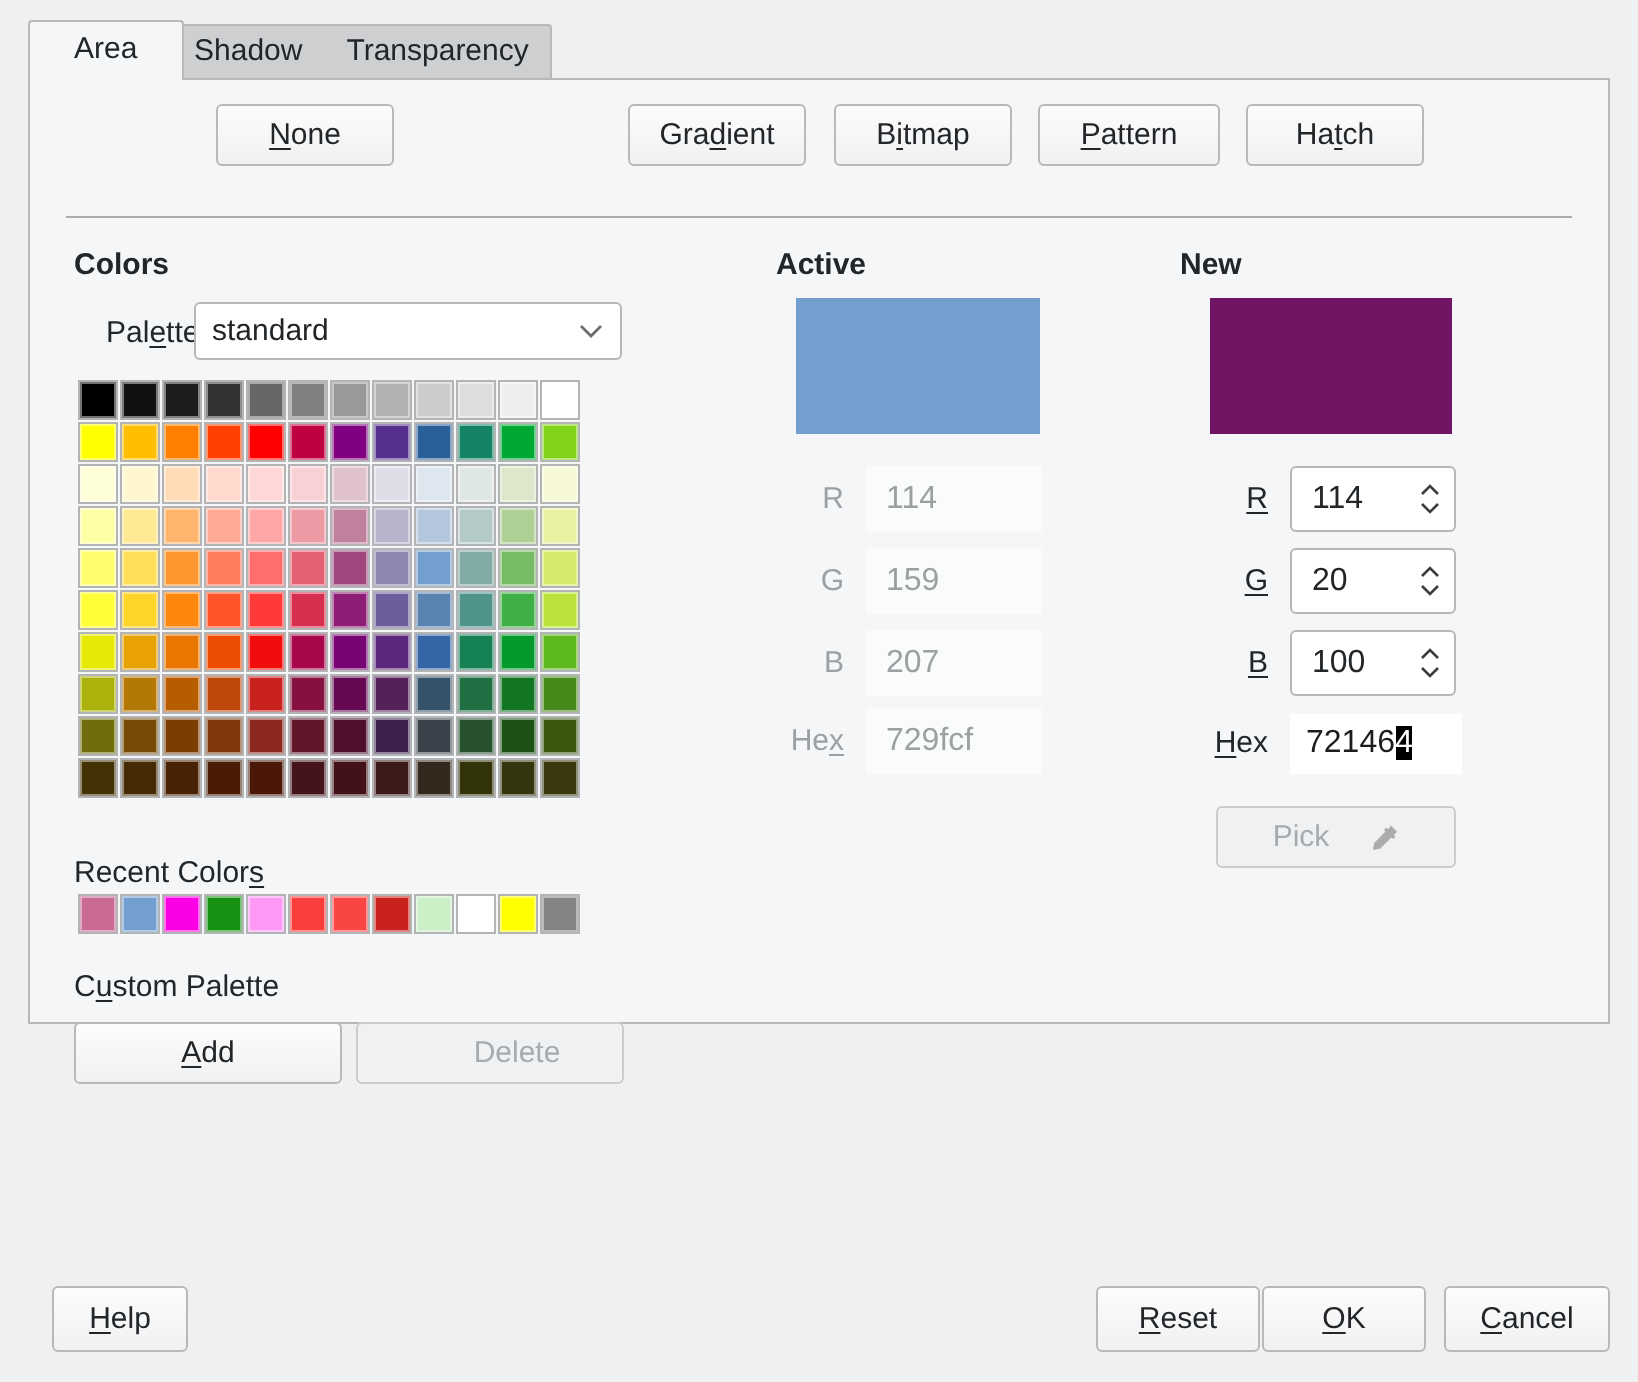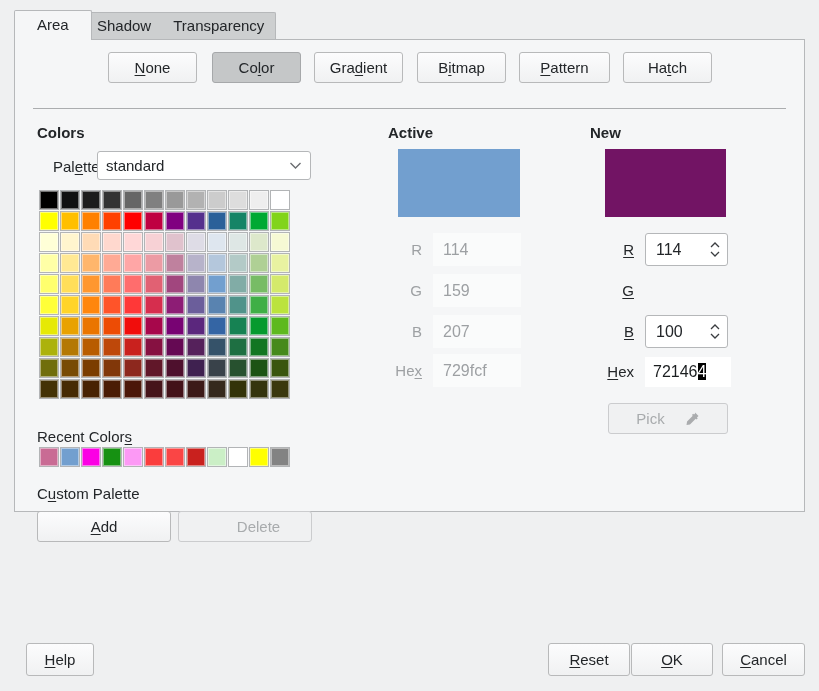--- a/index.html
+++ b/index.html
@@ -122,21 +122,20 @@
 
 <div class="tab-inactive-block">
   <div class="tab-inactive">Shadow</div>
   <div class="tab-inactive">Transparency</div>
 </div>
 <div class="tab-active">Area</div>
 
 <div class="content">
 
   <button class="btn fill-btn" style="left:93px"><u>N</u>one</button>
-  <button class="btn fill-btn selected" style="left:197px">Co<u>l</u>or</button>
   <button class="btn fill-btn" style="left:299px">Gra<u>d</u>ient</button>
   <button class="btn fill-btn" style="left:504px;width:91px"><u>P</u>attern</button>
   <button class="btn fill-btn" style="left:402px">B<u>i</u>tmap</button>
   <button class="btn fill-btn" style="left:608px">Ha<u>t</u>ch</button>
 
   <div class="separator"></div>
 
   <div class="heading" style="left:22px;top:84px">Colors</div>
 
   <label class="palette-label">Pal<u>e</u>tte:</label>
@@ -322,20 +321,31 @@
             <polyline points="1,5 5,1 9,5" fill="none" stroke="#3a3d40" stroke-width="1.3"></polyline>
           </svg>
         <svg width="10" height="6" viewBox="0 0 10 6">
             <polyline points="1,1 5,5 9,1" fill="none" stroke="#3a3d40" stroke-width="1.3"></polyline>
           </svg>
       </span>
     </span>
   </div>
   <div class="field-row new-row" style="top:234px">
     <span class="field-label"><u>G</u></span>
+    <span class="spinfield">
+      <span class="num">20</span>
+      <span class="spin-arrows">
+        <svg width="10" height="6" viewBox="0 0 10 6">
+            <polyline points="1,5 5,1 9,5" fill="none" stroke="#3a3d40" stroke-width="1.3"></polyline>
+          </svg>
+        <svg width="10" height="6" viewBox="0 0 10 6">
+            <polyline points="1,1 5,5 9,1" fill="none" stroke="#3a3d40" stroke-width="1.3"></polyline>
+          </svg>
+      </span>
+    </span>
   </div>
   <div class="field-row new-row" style="top:275px">
     <span class="field-label"><u>B</u></span>
     <span class="spinfield">
       <span class="num">100</span>
       <span class="spin-arrows">
         <svg width="10" height="6" viewBox="0 0 10 6">
             <polyline points="1,5 5,1 9,5" fill="none" stroke="#3a3d40" stroke-width="1.3"></polyline>
           </svg>
         <svg width="10" height="6" viewBox="0 0 10 6">

